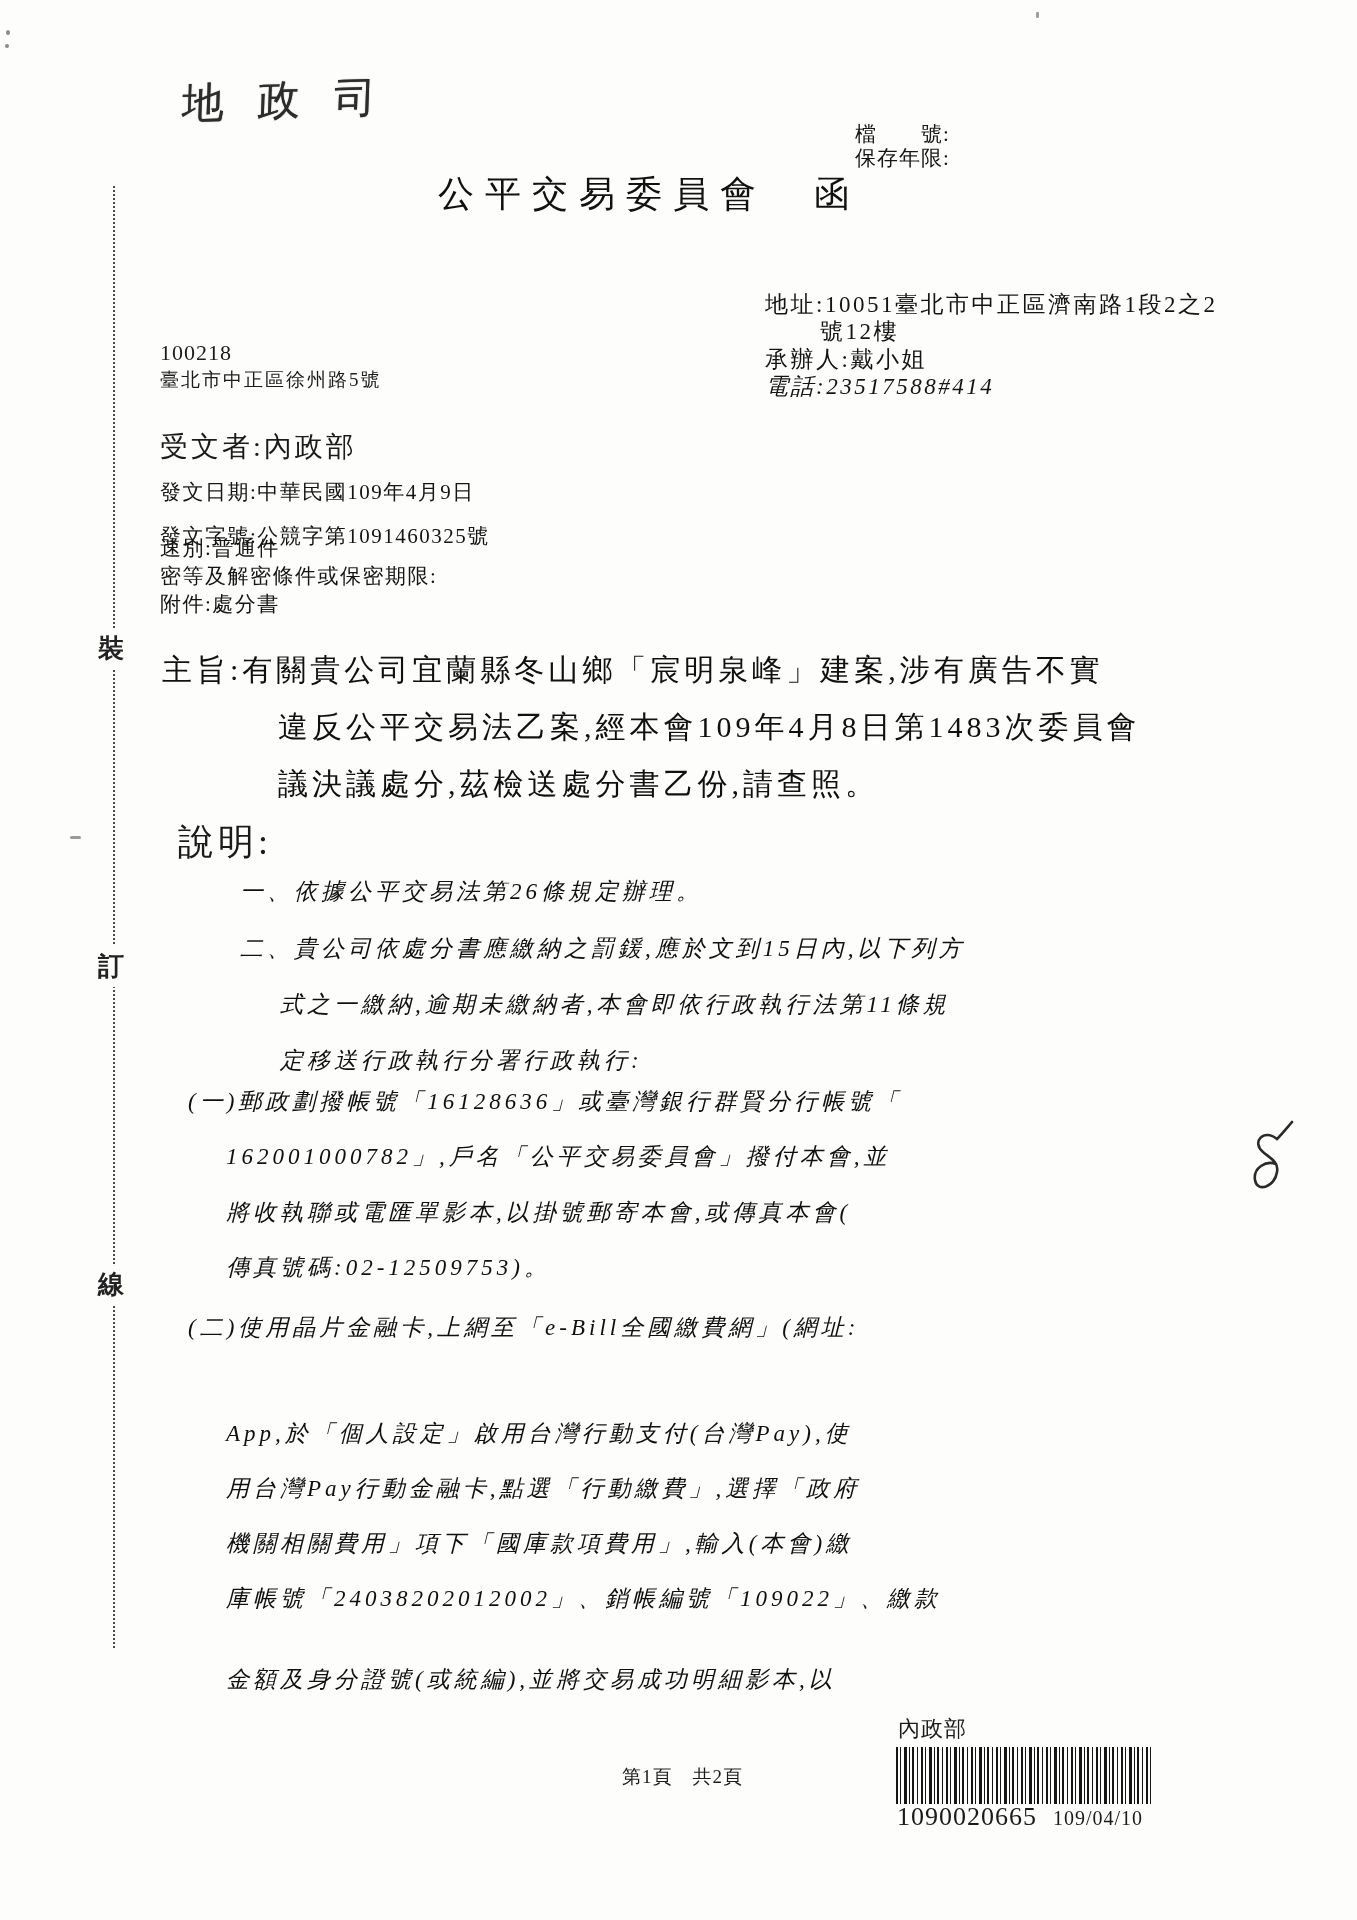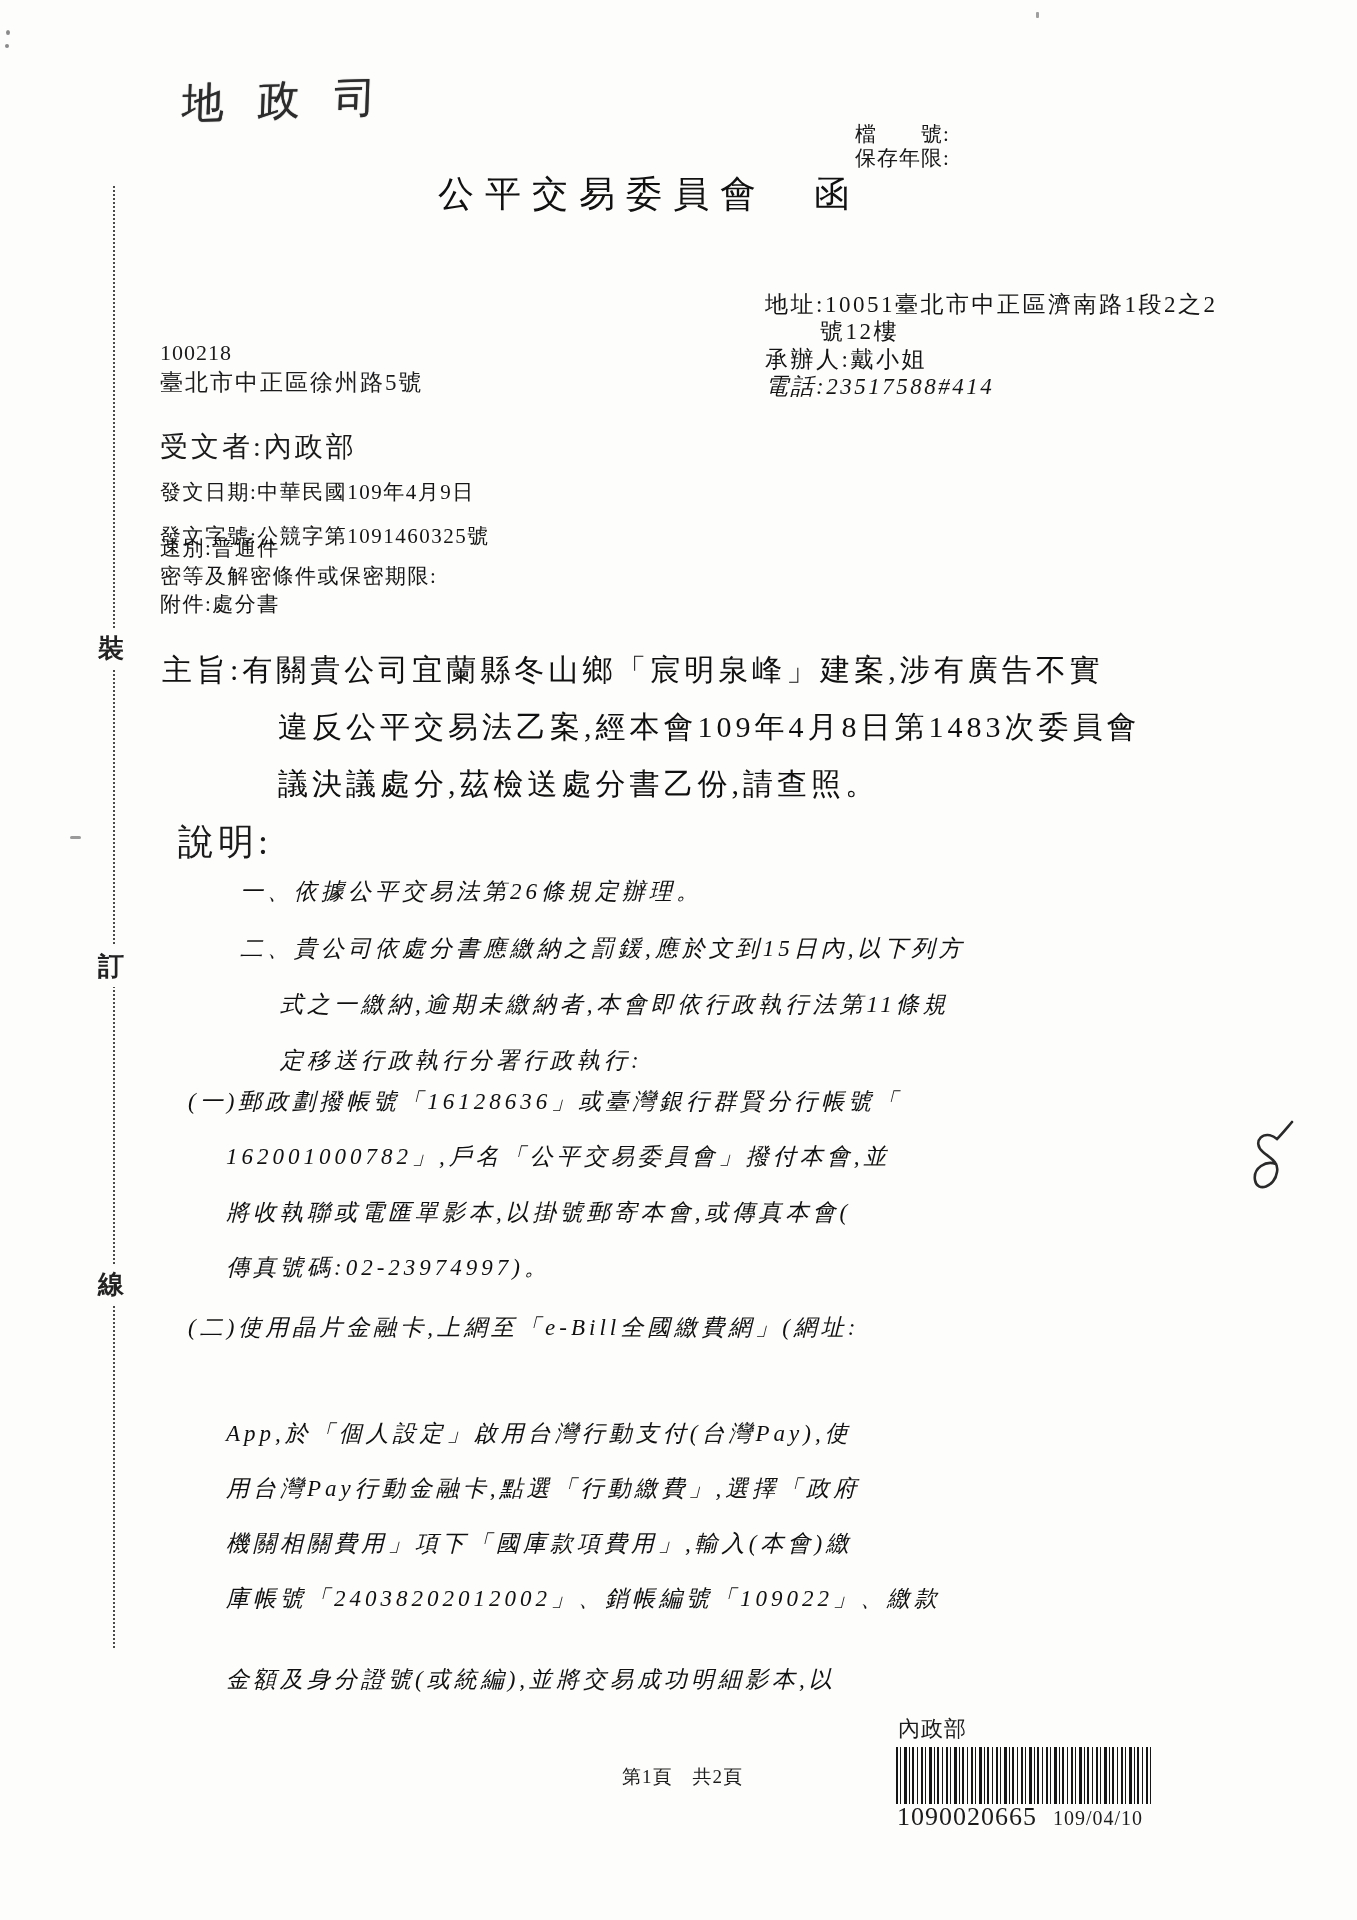--- a/index.html
+++ b/index.html
@@ -25,21 +25,21 @@
   .file-no{left:855px;top:100px;margin-top:20px;}
   .retention{left:855px;top:144px;}
   
   .doc-title{
     left:438px;top:170px;
     font-size:36px;letter-spacing:11px;
     color:#111;
   }
   
   .zip{left:160px;top:340px;font-size:22px;letter-spacing:1px;}
-  .addr{left:160px;top:367px;font-size:23px;letter-spacing:2px;}
+  .addr{left:160px;top:367px;font-size:19px;letter-spacing:2px;}
   
   .sender{font-size:23px;letter-spacing:2.5px;color:#141414;}
   .sender-1{left:765px;top:289px;}
   .sender-2{left:820px;top:316px;}
   .sender-3{left:765px;top:344px;}
   .sender-4{left:765px;top:371px;font-style:italic;}
   
   .recipient{left:160px;top:428px;font-size:28px;letter-spacing:3px;}
   .meta{font-size:21px;letter-spacing:1.5px;color:#151515;}
   .meta-1{left:160px;top:478px;}
@@ -135,21 +135,21 @@
   <div class="abs subj subj-3">議決議處分,茲檢送處分書乙份,請查照。</div>
 
   <div class="abs expl-head">說明:</div>
   <div class="abs body-line x-l1  y-0">一、依據公平交易法第26條規定辦理。</div>
   <div class="abs body-line x-l1  y-1">二、貴公司依處分書應繳納之罰鍰,應於文到15日內,以下列方</div>
   <div class="abs body-line x-l1c y-2">式之一繳納,逾期未繳納者,本會即依行政執行法第11條規</div>
   <div class="abs body-line x-l1c y-3">定移送行政執行分署行政執行:</div>
   <div class="abs body-line x-p   y-4">(一)郵政劃撥帳號「16128636」或臺灣銀行群賢分行帳號「</div>
   <div class="abs body-line x-pc  y-5">162001000782」,戶名「公平交易委員會」撥付本會,並</div>
   <div class="abs body-line x-pc  y-6">將收執聯或電匯單影本,以掛號郵寄本會,或傳真本會(</div>
-  <div class="abs body-line x-pc  y-7">傳真號碼:02-23974997)。</div>
+  <div class="abs body-line x-pc  y-7">傳真號碼:02-12509753)。</div>
   <div class="abs body-line x-p   y-8">(二)使用晶片金融卡,上網至「e-Bill全國繳費網」(網址:</div>
   <div class="abs body-line x-pc  y-10">App,於「個人設定」啟用台灣行動支付(台灣Pay),使</div>
   <div class="abs body-line x-pc  y-11">用台灣Pay行動金融卡,點選「行動繳費」,選擇「政府</div>
   <div class="abs body-line x-pc  y-12">機關相關費用」項下「國庫款項費用」,輸入(本會)繳</div>
   <div class="abs body-line x-pc  y-13">庫帳號「24038202012002」、銷帳編號「109022」、繳款</div>
   <div class="abs body-line x-pc  y-14">金額及身分證號(或統編),並將交易成功明細影本,以</div>
 
   <div class="abs binding-line"></div>
   <div class="abs binding-mark bm-0">裝</div>
   <div class="abs binding-mark bm-1">訂</div>

